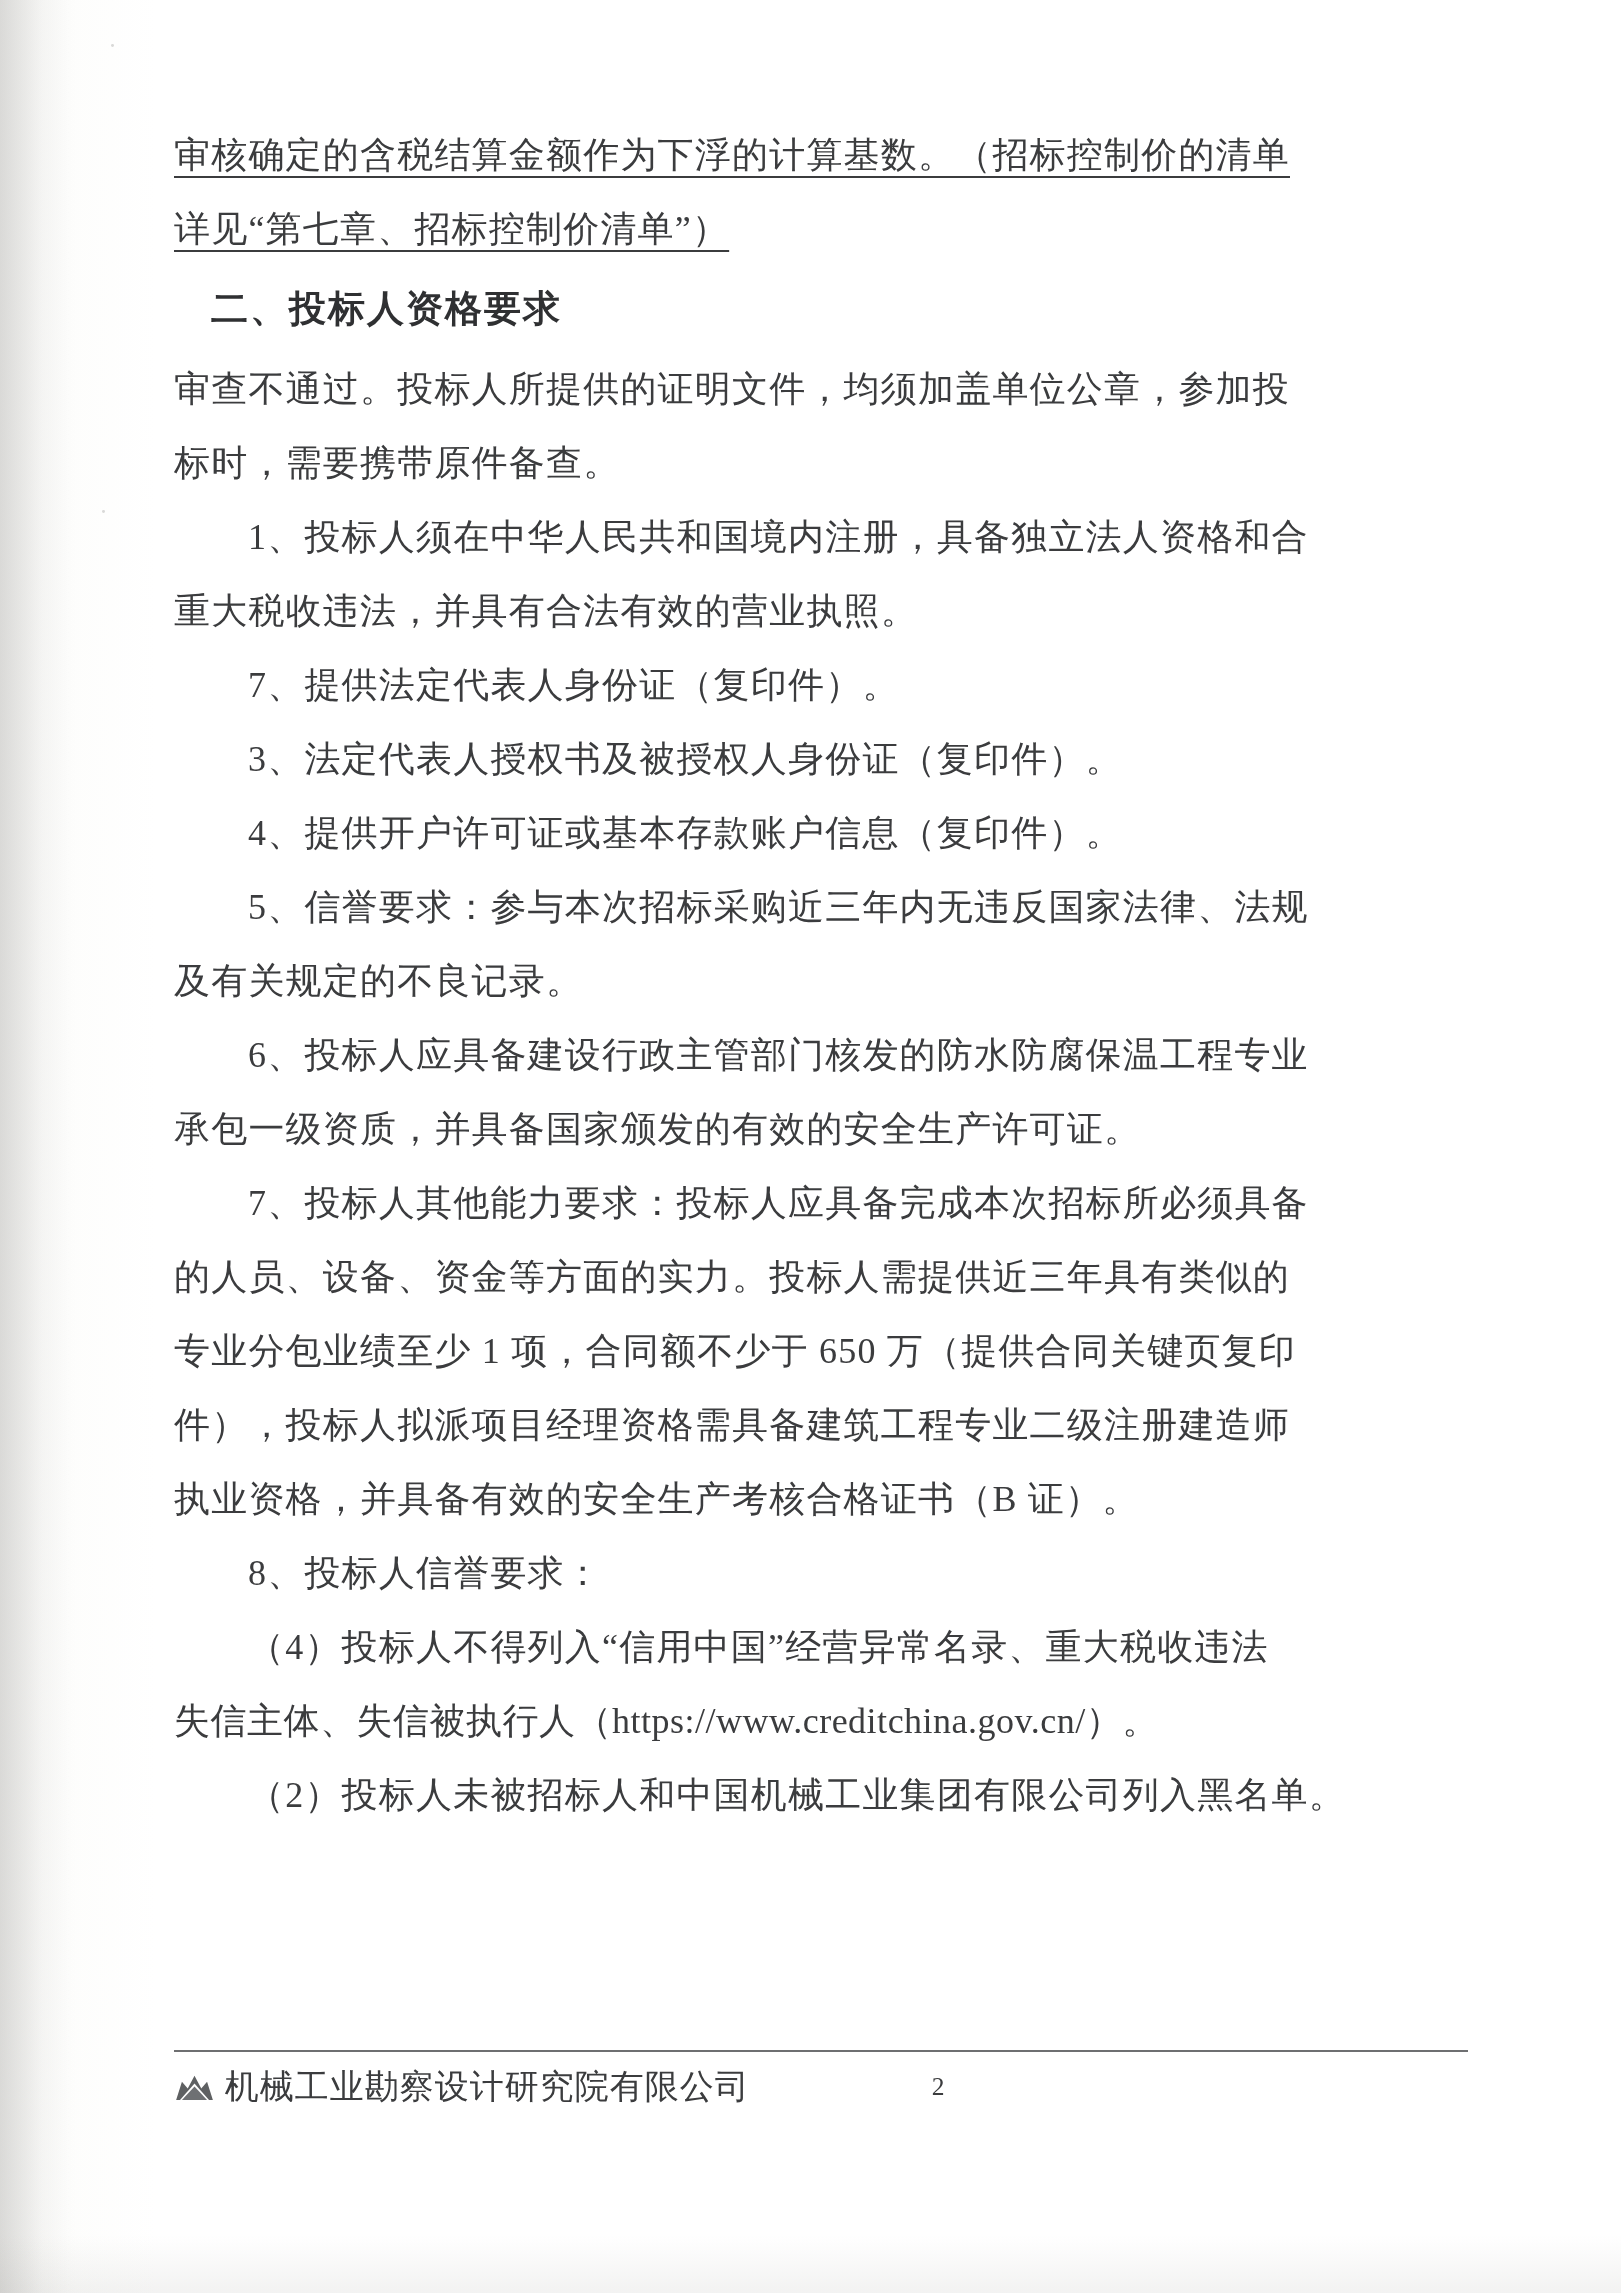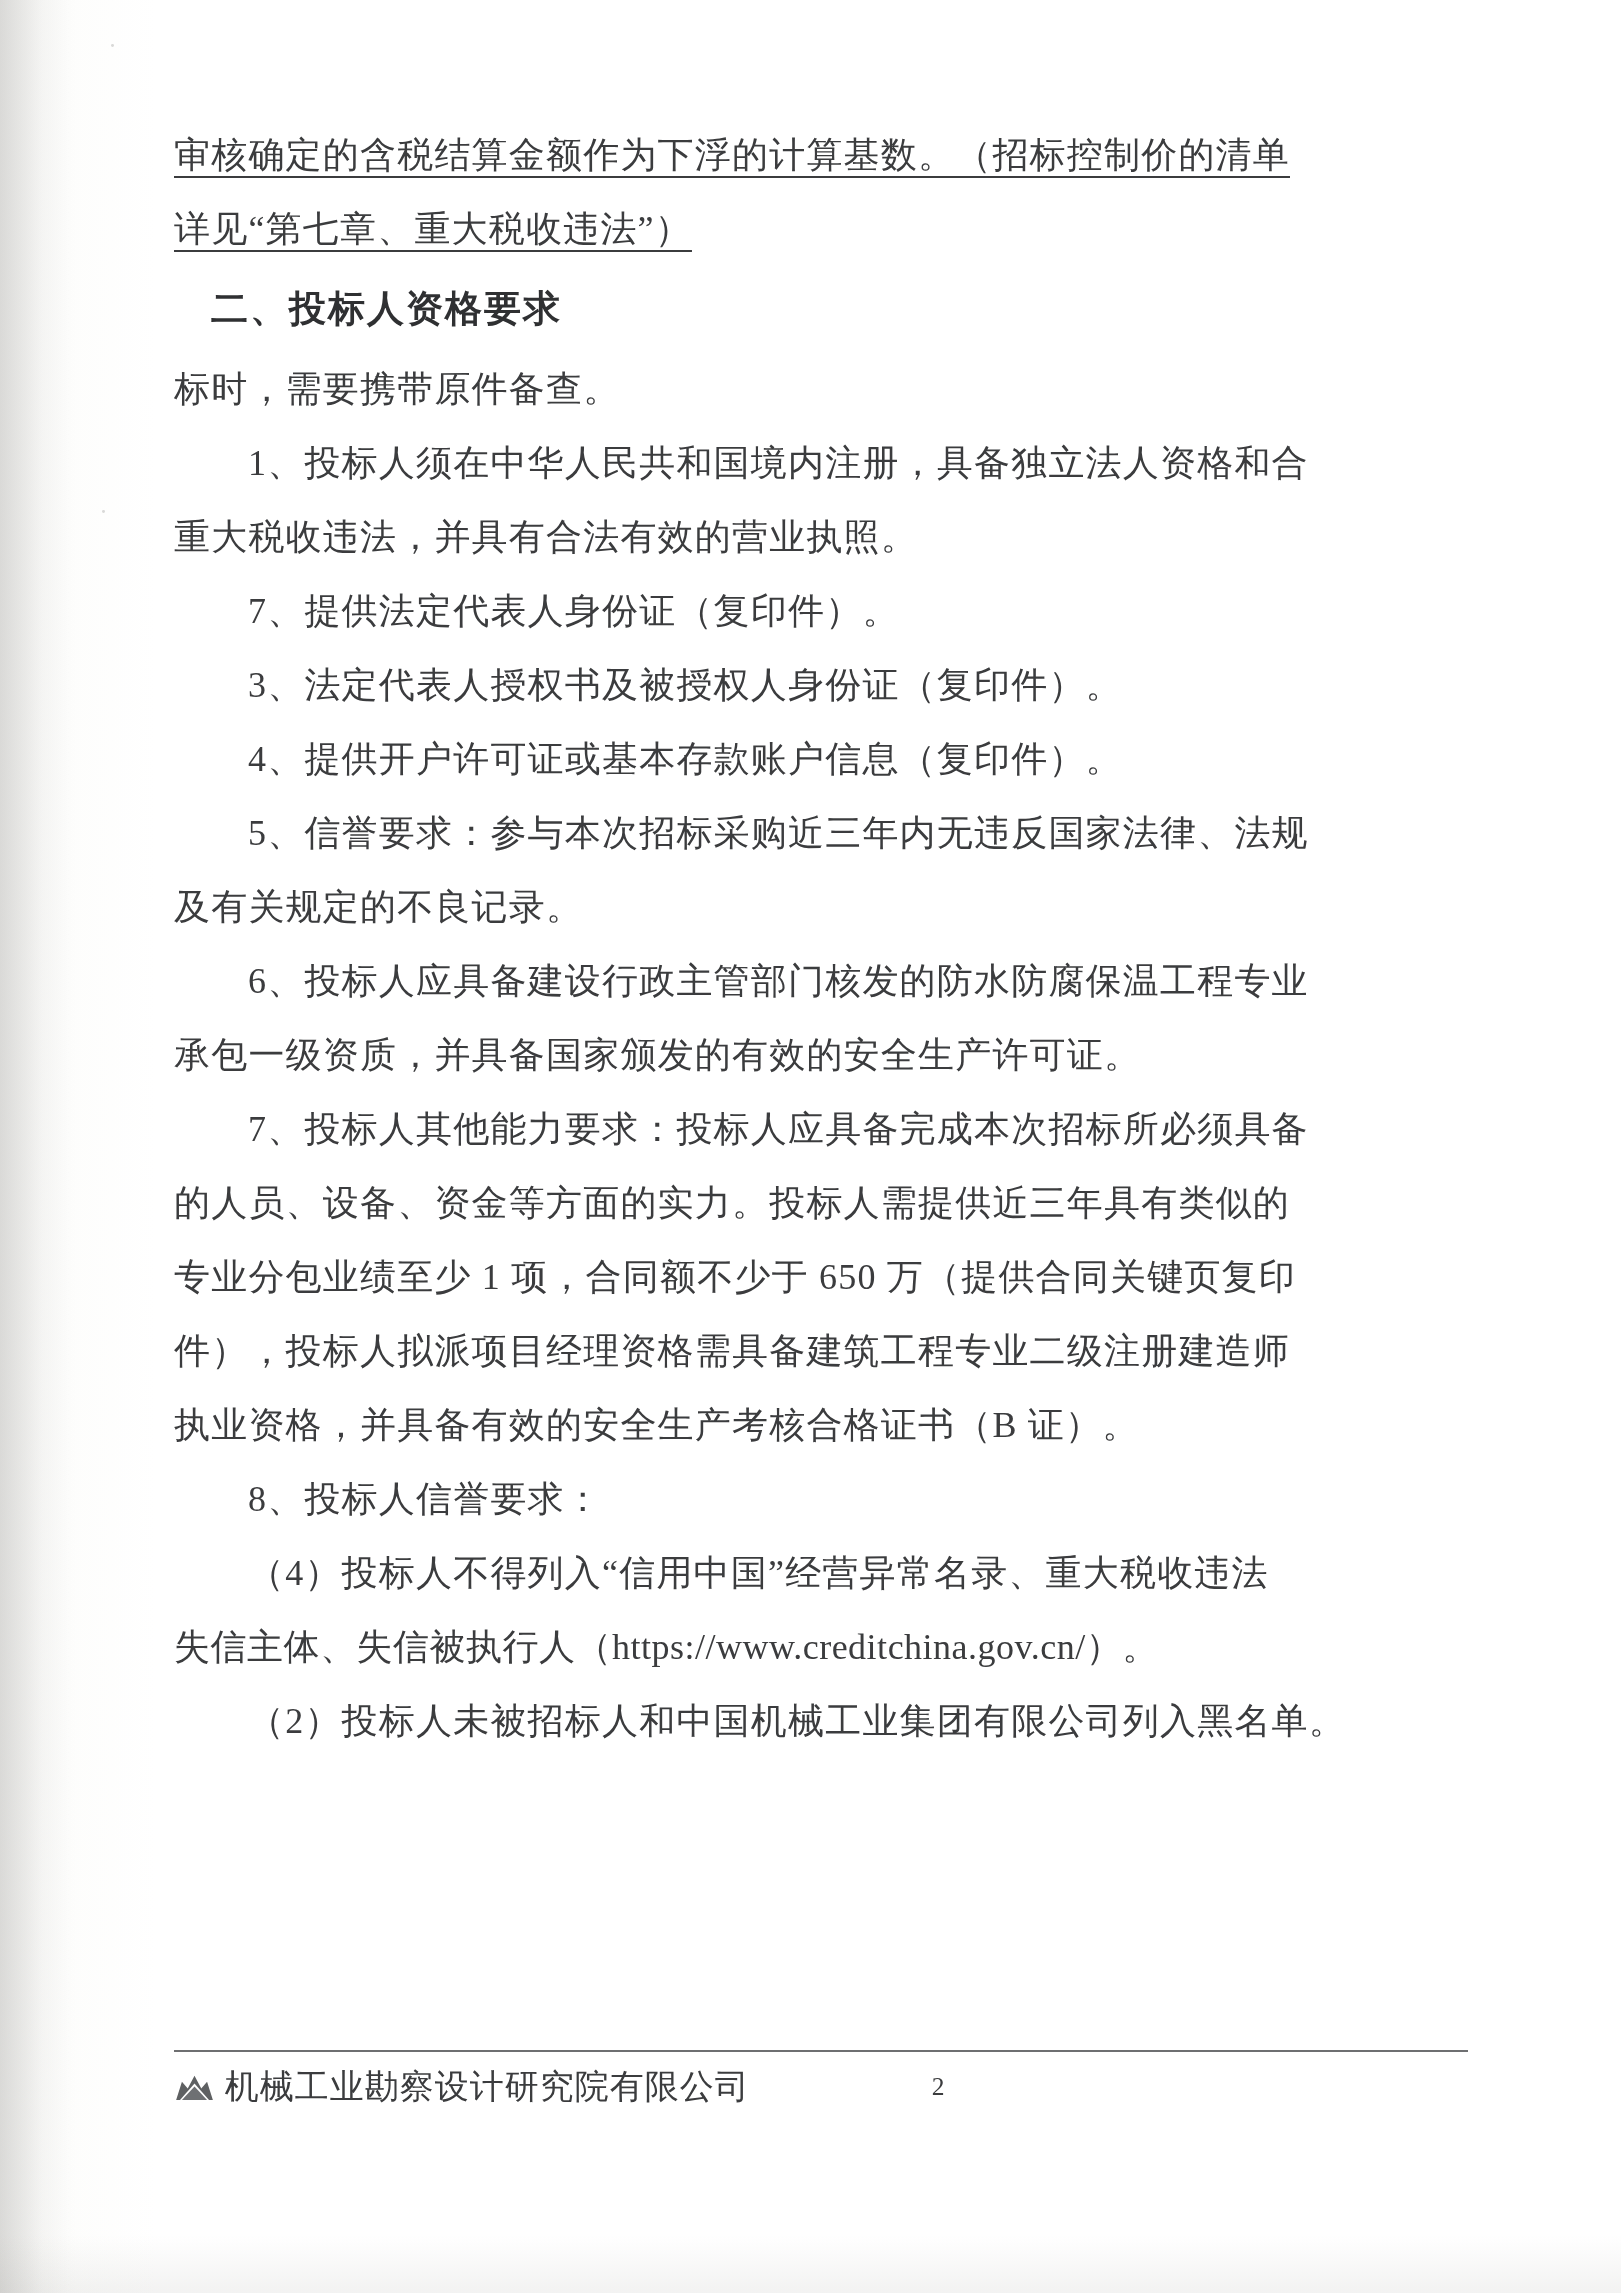--- a/index.html
+++ b/index.html
@@ -134,26 +134,27 @@
 
   <div id="spine-shadow"></div>
   <div id="bottom-shadow"></div>
   <div id="top-speck"></div>
   <div id="mid-speck"></div>
 
   <div id="content">
 
     <div class="block">
       <div class="line underline">审核确定的含税结算金额作为下浮的计算基数。（招标控制价的清单</div>
-      <div class="line underline">详见“第七章、重大税收违法”）</div>
+      <div class="line underline">详见“第七章、招标控制价清单”）</div>
     </div>
 
     <div class="heading">二、投标人资格要求</div>
 
     <div class="block">
+      <div class="line">审查不通过。投标人所提供的证明文件，均须加盖单位公章，参加投</div>
       <div class="line">标时，需要携带原件备查。</div>
     </div>
 
     <div class="block">
       <div class="line indent">1、投标人须在中华人民共和国境内注册，具备独立法人资格和合</div>
       <div class="line">重大税收违法，并具有合法有效的营业执照。</div>
     </div>
 
     <div class="block">
       <div class="line indent">7、提供法定代表人身份证（复印件）。</div>

